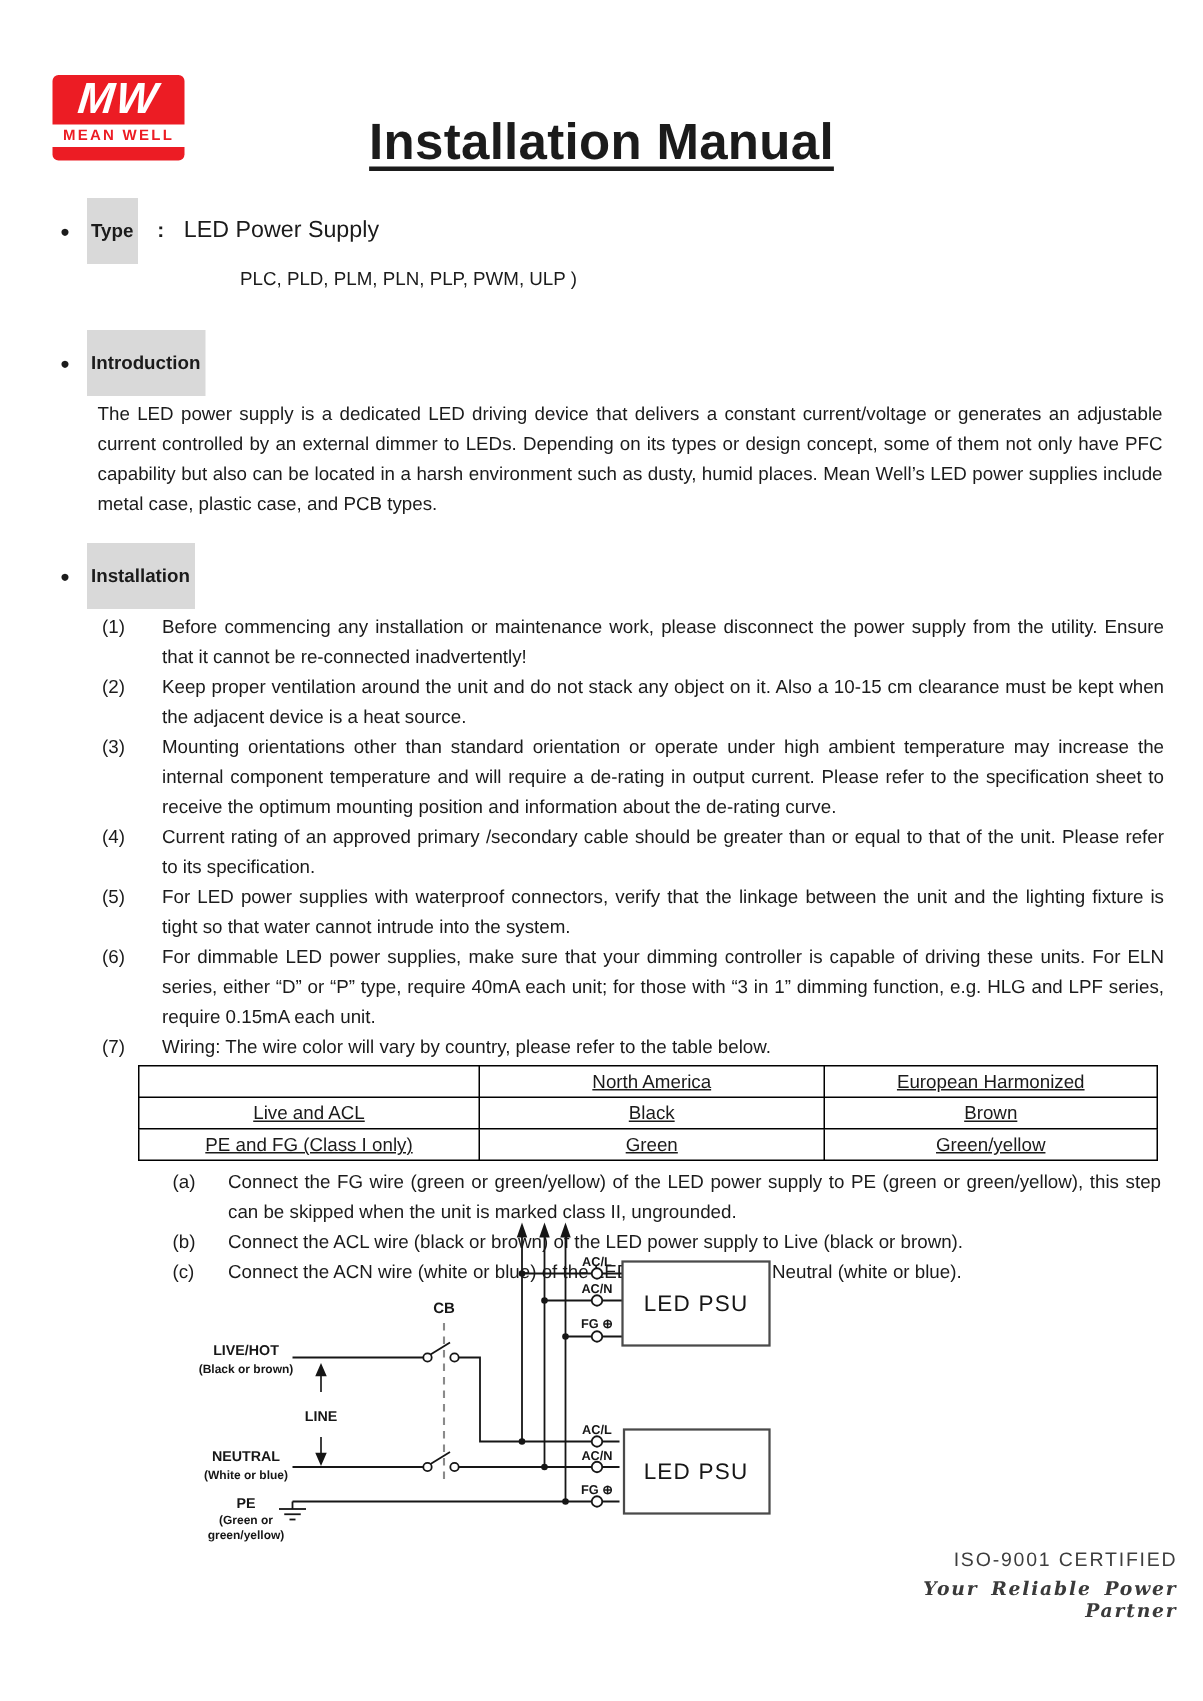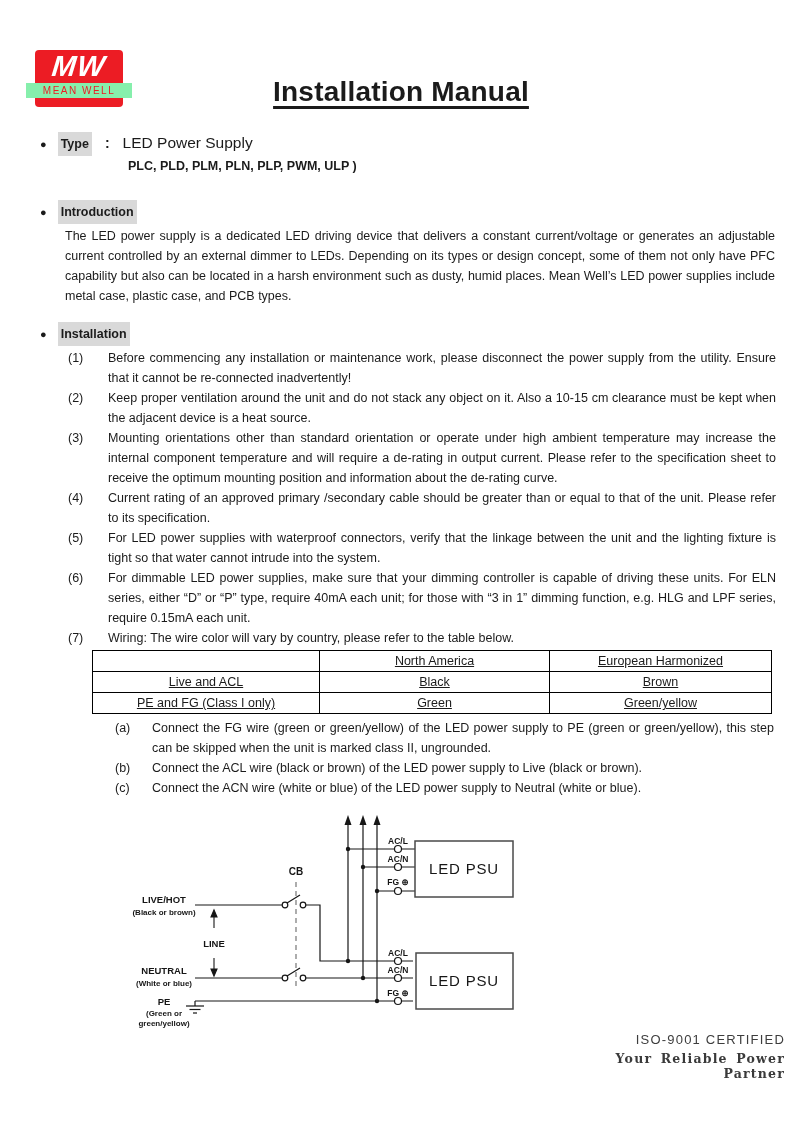--- a/index.html
+++ b/index.html
@@ -11,38 +11,38 @@
   .logo {
     position:absolute; left:35px; top:50px; width:88px; height:57px;
     background:#ec1c24; border-radius:4px;
     display:flex; flex-direction:column; align-items:center; justify-content:flex-start;
   }
   .logo-mw {
     color:#fff; font-weight:bold; font-style:italic; font-size:29px; line-height:31px;
     letter-spacing:1px; transform:skewX(-6deg); margin-top:1px;
   }
   .logo-strip {
-    background:#86efac; color:#ec1c24; font-weight:normal; font-size:10px; line-height:13px;
+    background:#ffffff; color:#ec1c24; font-weight:bold; font-size:10px; line-height:13px;
     letter-spacing:1.5px; padding:1px 17px; margin:1px 4px 4px; white-space:nowrap;
   }
   
   .title {
     position:absolute; top:76px; left:0; width:100%; text-align:center;
-    font-size:28px; font-weight:bold; text-decoration:underline;
+    font-size:34px; font-weight:bold; text-decoration:underline;
     text-decoration-thickness:2.5px; text-underline-offset:5px; letter-spacing:0.2px;
   }
   
   .content { position:absolute; top:132px; left:40px; width:740px; font-size:12.5px; line-height:20px; }
   .bullet-row { display:flex; align-items:baseline; gap:11px; margin-left:0; }
   .bullet { font-size:11px; flex:none; }
-  .hl { background:#d9d9d9; font-weight:bold; padding:2px 3px; }
+  .hl { background:#d9d9d9; font-weight:bold; padding:12px 3px; }
   .type-colon { font-weight:bold; font-size:14px; padding:0 2px; }
   .type-value { font-weight:normal; font-size:15.5px; }
   .families1 { margin-left:55px; font-weight:bold; }
-  .families2 { margin-left:88px; font-weight:bold; }
+  .families2 { margin-left:120px; font-weight:normal; }
   .sec-head { margin-top:24px; }
   .sec-head2 { margin-top:16px; }
   .para { margin-left:25px; width:710px; text-align:justify; margin-top:2px; }
   .items { margin-top:2px; }
   .item { display:flex; margin-left:28px; }
   .item .num { width:40px; flex:none; }
   .item .itxt { width:668px; text-align:justify; }
   
   table.wires { border-collapse:collapse; margin:2px 0 4px 52px; table-layout:fixed; }
   table.wires td { border:1.2px solid #000; height:20px; text-align:center; vertical-align:middle; padding:0; font-size:12.5px;text-decoration:underline; }
@@ -55,21 +55,21 @@
   .diagram { position:absolute; left:85px; top:812px; width:450px; height:235px; }
   .diagram text { font-family:"Liberation Sans", sans-serif; fill:#161616; }
   .d-label { font-size:9.5px; font-weight:bold; }
   .d-sub { font-size:8px; font-weight:bold; }
   .d-term { font-size:8.5px; font-weight:bold; }
   .d-psu { font-size:15px; letter-spacing:0.8px; }
   .d-cb { font-size:10px; font-weight:bold; }
   
   .footer { position:absolute; top:1032px; left:555px; width:230px; text-align:right; }
   .iso { font-size:13px; letter-spacing:1.2px; color:#3d3d3d; }
-  .slogan { font-family:"DejaVu Serif", serif; font-weight:bold;
+  .slogan { font-family:"DejaVu Serif", serif; font-style:italic; font-weight:bold;
             font-size:12.5px; color:#3a3a3a; letter-spacing:1.2px; word-spacing:3px; margin-top:4px; }
 </style>
 </head>
 <body>
 
 <div class="page">
 
   <div class="logo">
     <div class="logo-mw">MW</div>
     <div class="logo-strip">MEAN WELL</div>

